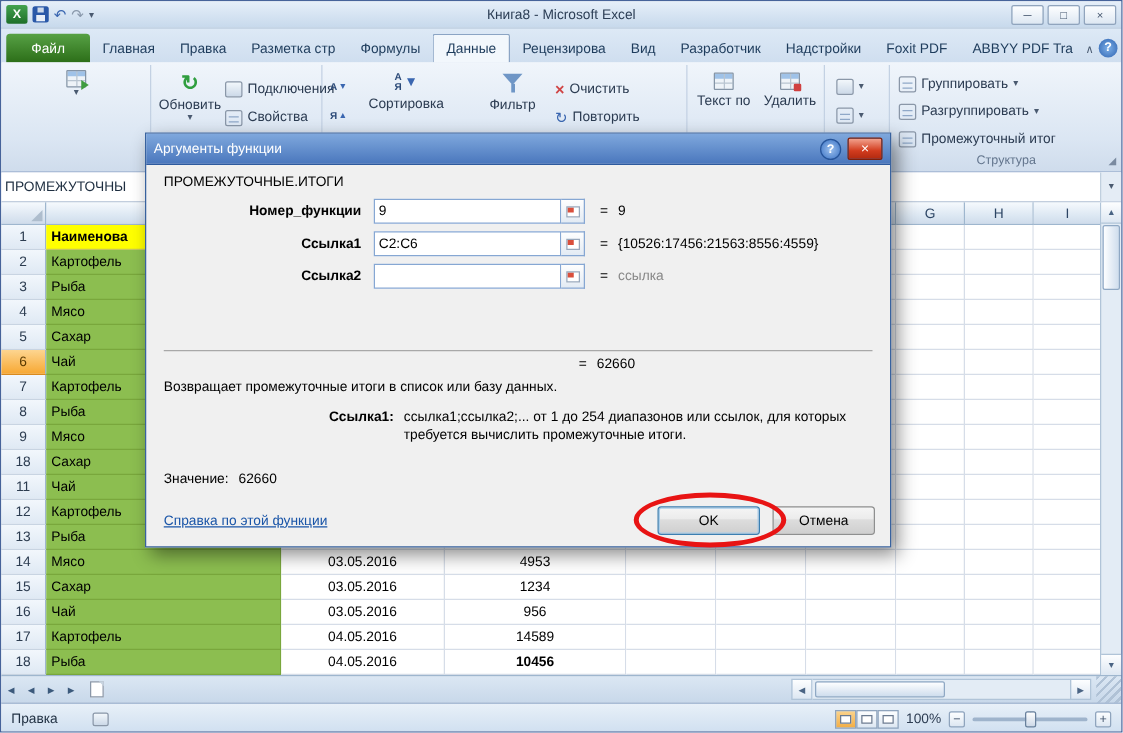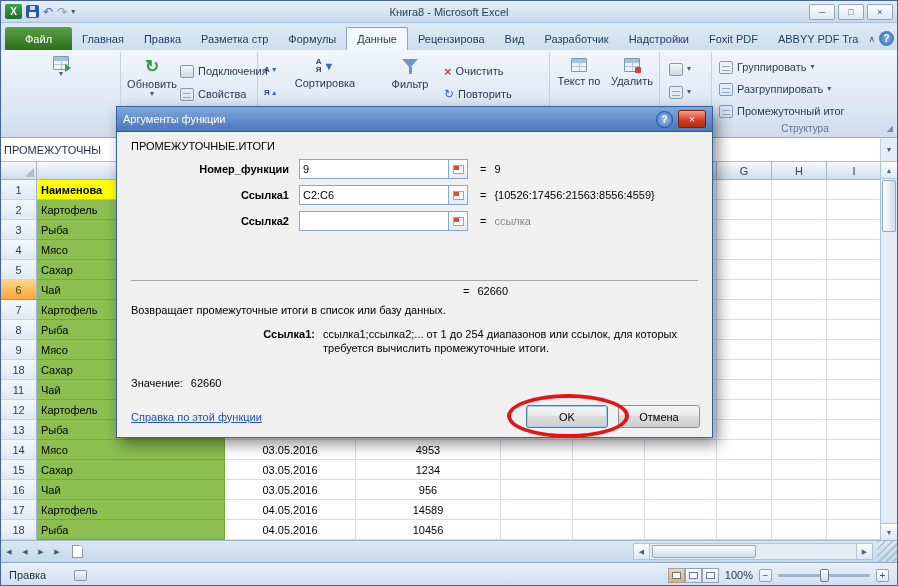--- a/index.html
+++ b/index.html
@@ -565,21 +565,21 @@
         <div class="cell" style="width: 72px;"></div>
         <div class="cell" style="width: 72px;"></div>
         <div class="cell" style="width: 55px;"></div>
         <div class="cell" style="width: 55px;"></div>
         <div class="cell" style="width: 55px;"></div>
       </div>
       <div class="srow">
         <div class="rowhdr">18</div>
         <div class="cell name" style="width: 188px;">Рыба</div>
         <div class="cell mid" style="width: 131px;">04.05.2016</div>
-        <div class="cell mid" style="width: 145px;">10456</div>
+        <div class="cell mid" style="width: 145px; font-weight: bold;">10456</div>
         <div class="cell" style="width: 72px;"></div>
         <div class="cell" style="width: 72px;"></div>
         <div class="cell" style="width: 72px;"></div>
         <div class="cell" style="width: 55px;"></div>
         <div class="cell" style="width: 55px;"></div>
         <div class="cell" style="width: 55px;"></div>
       </div>
     </div>
 </div>
 <div class="vscroll">

